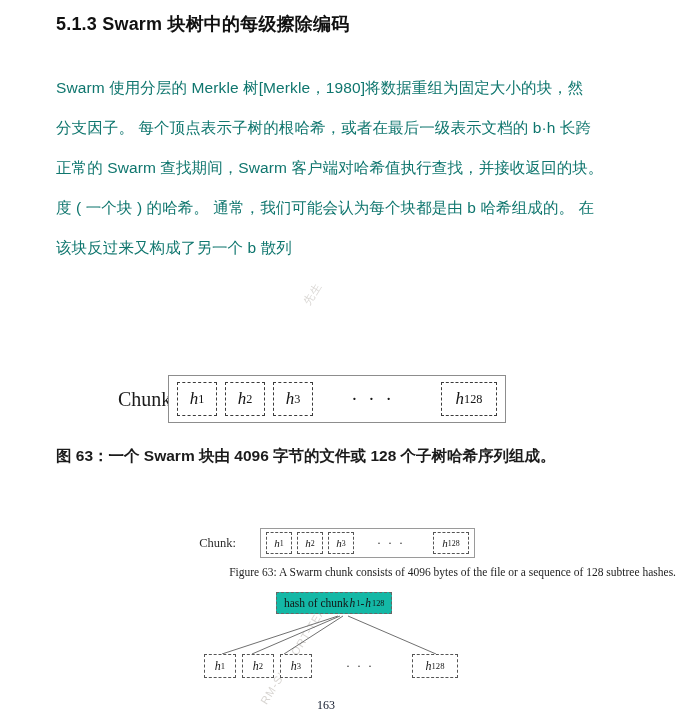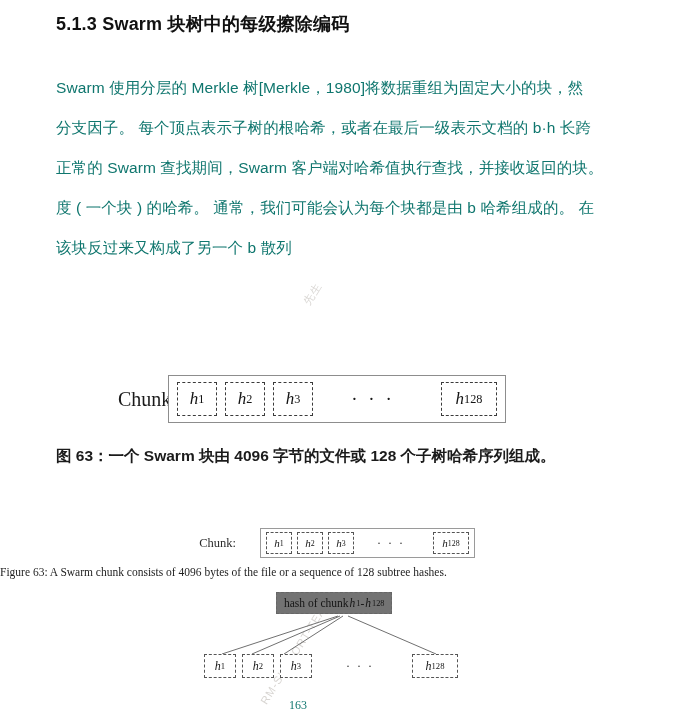--- a/index.html
+++ b/index.html
@@ -196,21 +196,21 @@
     letter-spacing: 2px;
     color: #2a2a2a;
   }
 
   
   .caption-en {
     position: absolute;
     left: 0;
     top: 566px;
     width: 676px;
-    text-align: left;
+    text-align: right;
     font-family: "Liberation Serif", serif;
     font-size: 11.5px;
     color: #1d1d1d;
     z-index: 10;
   }
 
   
   .fig-tree {
     position: absolute;
     left: 180px;
@@ -219,21 +219,21 @@
     height: 96px;
     z-index: 10;
   }
   .tree-root {
     position: absolute;
     left: 96px;
     top: 0;
     height: 22px;
     padding: 0 7px;
     border: 1px dashed #666;
-    background: #737373;
+    background: #14b8a6;
     display: flex;
     align-items: center;
     justify-content: center;
     font-family: "Liberation Serif", serif;
     font-size: 11.5px;
     color: #141414;
     white-space: nowrap;
     box-sizing: border-box;
   }
   .tree-root .hv {
@@ -285,22 +285,23 @@
 
   
   .page-number {
     position: absolute;
     left: 0;
     top: 698px;
     width: 596px;
     text-align: center;
     font-family: "Liberation Serif", serif;
     font-size: 12px;
-    color: #0f766e;
-    z-index: 10;
+    color: #0f172a;
+    z-index: 10;
+    padding-left: 28px;
   }
 </style>
 </head>
 <body>
 
 <div class="page">
 
   <div class="watermark">
     <div class="wm-text wm-a">先生</div>
     <div class="wm-text wm-b">RM-SUPPORT-TEAM</div>

